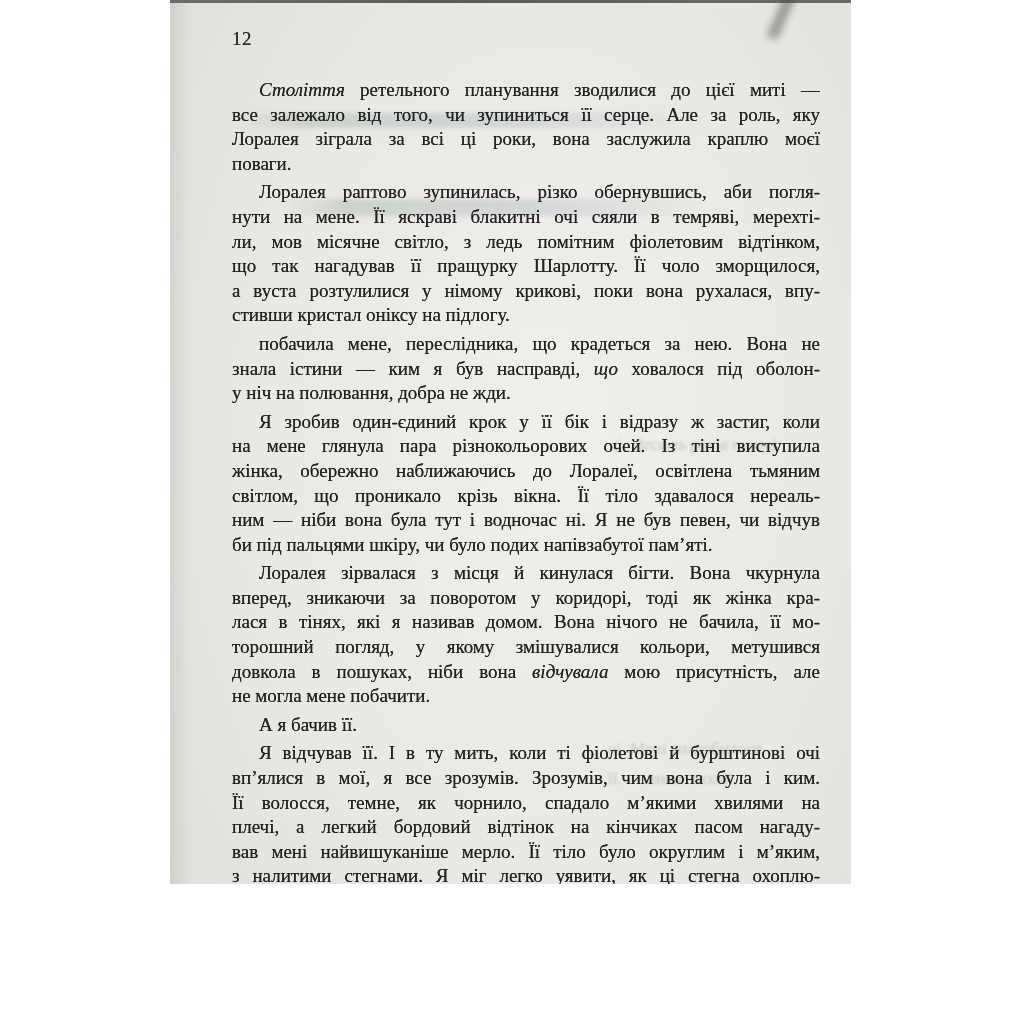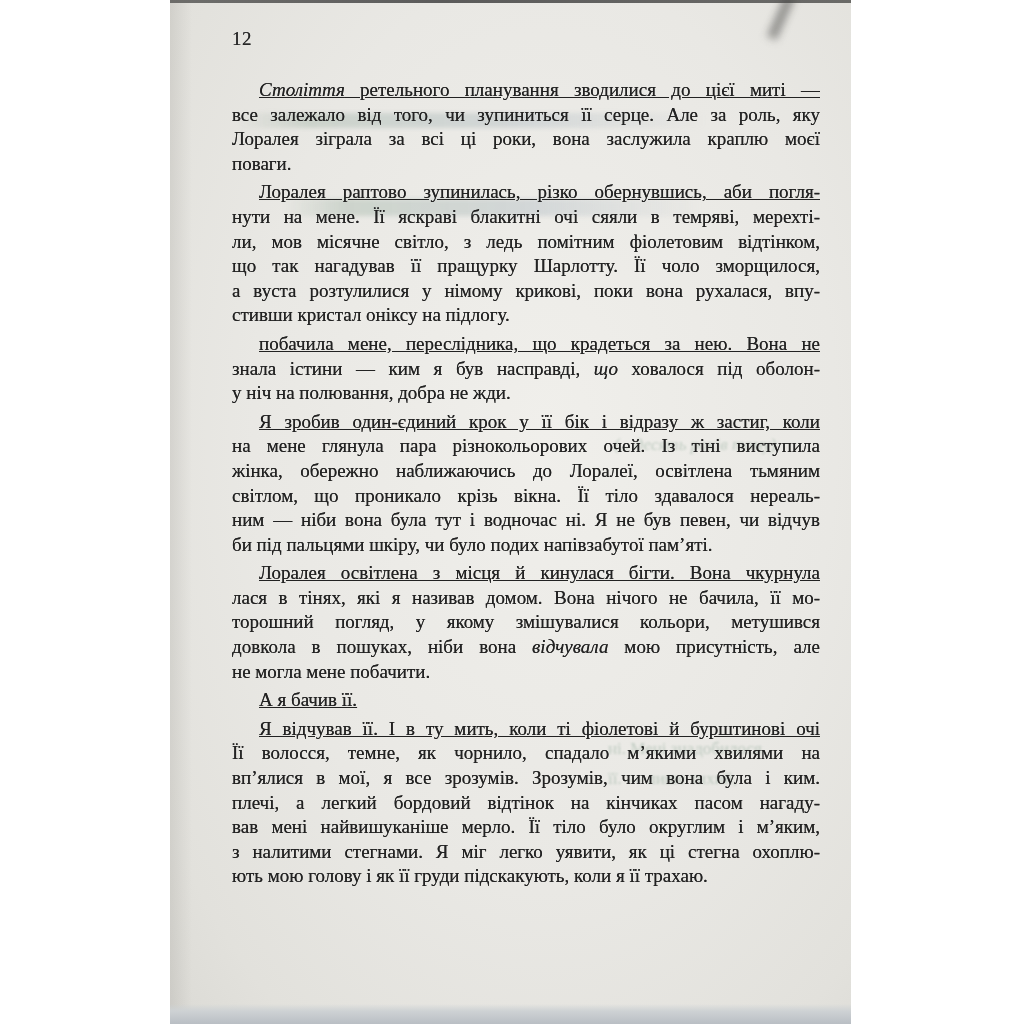--- a/index.html
+++ b/index.html
@@ -1,19 +1,19 @@
 <!DOCTYPE html>
 <html><head>
 <meta charset="utf-8">
 <style>
   html, body { margin: 0; padding: 0; background: #ffffff; }
   .stage {
     position: relative;
     width: 1024px;
-    height: 1024px;
+    height: 884px;
     background: #ffffff;
     overflow: hidden;
     font-family: "Liberation Serif", serif;
   }
   
   .page {
     position: absolute;
     left: 170px;
     top: 0;
     width: 681px;
@@ -57,21 +57,21 @@
   }
   .para { margin: 0 0 4px 0; }
   .para:last-child { margin-bottom: 16px; }
   .line {
     text-align: justify;
     text-align-last: justify;
     overflow: hidden;
     height: 24.6px;
   }
   .line.last { text-align-last: left; }
-  .para .line:first-child { padding-left: 27px; text-decoration: underline; }
+  .para .line:first-child { padding-left: 27px; }
   .line em { font-style: italic; }
   
   .bleed {
     position: absolute;
     color: #9db3a4;
     opacity: 0.55;
     filter: blur(1.3px);
     font-size: 17px;
     white-space: nowrap;
   }
@@ -123,33 +123,34 @@
         </div>
         <div class="para">
           <div class="line"><span>Я зробив один-єдиний крок у її бік і відразу ж застиг, коли</span></div>
           <div class="line"><span>на мене глянула пара різнокольорових очей. Із тіні виступила</span></div>
           <div class="line"><span>жінка, обережно наближаючись до Лоралеї, освітлена тьмяним</span></div>
           <div class="line"><span>світлом, що проникало крізь вікна. Її тіло здавалося нереаль-</span></div>
           <div class="line"><span>ним — ніби вона була тут і водночас ні. Я не був певен, чи відчув</span></div>
           <div class="line last"><span>би під пальцями шкіру, чи було подих напівзабутої пам’яті.</span></div>
         </div>
         <div class="para">
-          <div class="line"><span>Лоралея освітлена з місця й кинулася бігти. Вона чкурнула</span></div>
+          <div class="line"><span>Лоралея зірвалася з місця й кинулася бігти. Вона чкурнула</span></div>
+          <div class="line"><span>вперед, зникаючи за поворотом у коридорі, тоді як жінка кра-</span></div>
           <div class="line"><span>лася в тінях, які я називав домом. Вона нічого не бачила, її мо-</span></div>
           <div class="line"><span>торошний погляд, у якому змішувалися кольори, метушився</span></div>
           <div class="line"><span>довкола в пошуках, ніби вона </span><em>відчувала</em><span> мою присутність, але</span></div>
           <div class="line last"><span>не могла мене побачити.</span></div>
         </div>
         <div class="para">
           <div class="line last"><span>А я бачив її.</span></div>
         </div>
         <div class="para">
           <div class="line"><span>Я відчував її. І в ту мить, коли ті фіолетові й бурштинові очі</span></div>
+          <div class="line"><span>вп’ялися в мої, я все зрозумів. Зрозумів, чим вона була і ким.</span></div>
           <div class="line"><span>Її волосся, темне, як чорнило, спадало м’якими хвилями на</span></div>
-          <div class="line"><span>вп’ялися в мої, я все зрозумів. Зрозумів, чим вона була і ким.</span></div>
           <div class="line"><span>плечі, а легкий бордовий відтінок на кінчиках пасом нагаду-</span></div>
           <div class="line"><span>вав мені найвишуканіше мерло. Її тіло було округлим і м’яким,</span></div>
           <div class="line"><span>з налитими стегнами. Я міг легко уявити, як ці стегна охоплю-</span></div>
           <div class="line last"><span>ють мою голову і як її груди підскакують, коли я її трахаю.</span></div>
         </div>
       </div>
 
     <div class="bottom-edge"></div>
   </div>
 </div>

